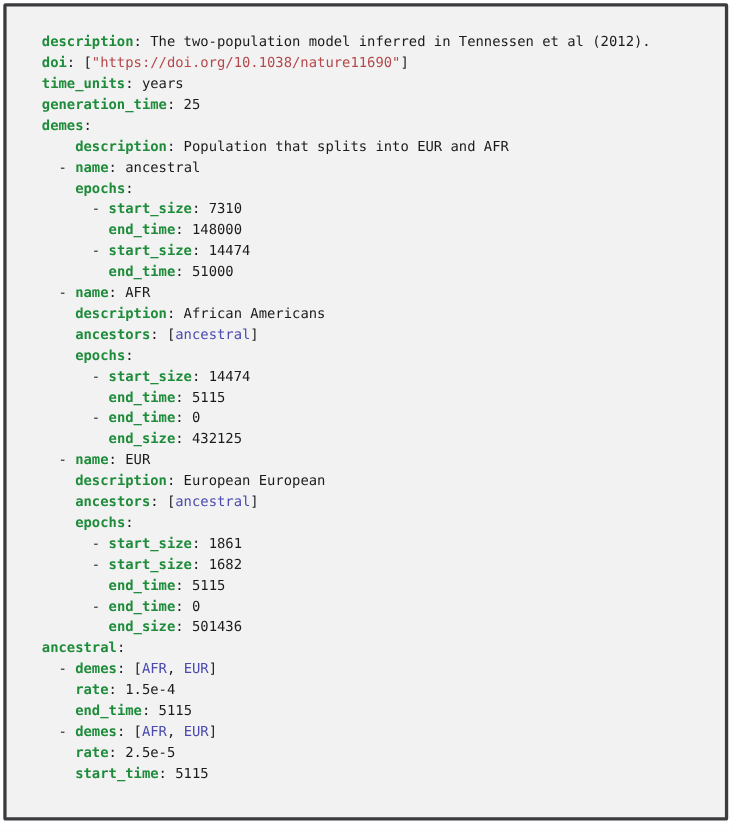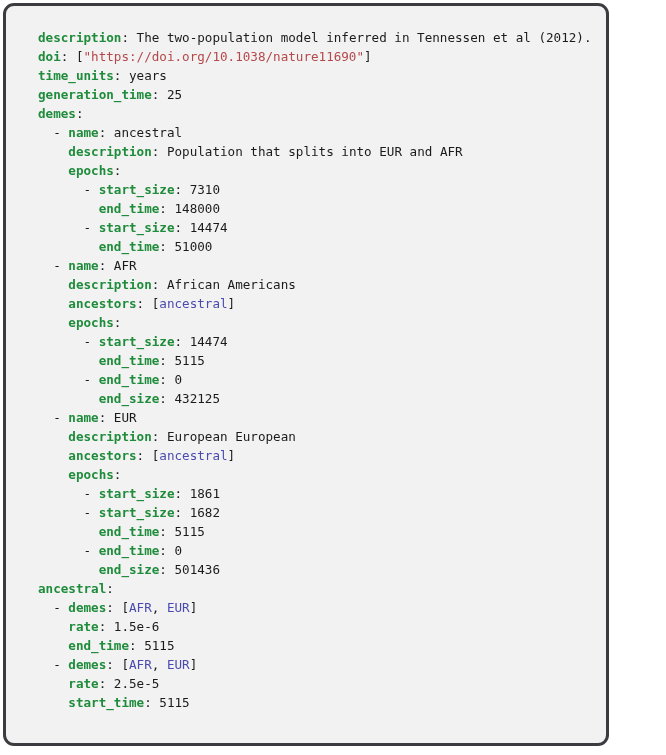--- a/index.html
+++ b/index.html
@@ -10,26 +10,26 @@
   body {
     width: 666px;
     height: 755px;
     overflow: hidden;
     font-family: "DejaVu Sans Mono", monospace;
   }
   #yaml-card {
     position: absolute;
     left: 3px;
     top: 3px;
-    width: 606px;
+    width: 659px;
     height: 743px;
     box-sizing: border-box;
     background: #f2f2f2;
     border: 3px solid #3c3c40;
-    border-radius: 11px;
+    border-radius: 2px;
     overflow: hidden;
   }
   #yaml-body {
     position: absolute;
     left: 32px;
     top: 22px;
     right: 4px;
     bottom: 0;
   }
   .line {
@@ -51,22 +51,22 @@
 </head>
 <body>
 
 <div id="yaml-card">
   <div id="yaml-body">
       <div class="line"><span></span><span class="tok-key">description</span><span class="tok-punct">: </span><span class="tok-val">The two-population model inferred in Tennessen et al (2012).</span></div>
       <div class="line"><span></span><span class="tok-key">doi</span><span class="tok-punct">: [</span><span class="tok-str">"https://doi.org/10.1038/nature11690"</span><span class="tok-punct">]</span></div>
       <div class="line"><span></span><span class="tok-key">time_units</span><span class="tok-punct">: </span><span class="tok-val">years</span></div>
       <div class="line"><span></span><span class="tok-key">generation_time</span><span class="tok-punct">: </span><span class="tok-val">25</span></div>
       <div class="line"><span></span><span class="tok-key">demes</span><span class="tok-punct">:</span></div>
+      <div class="line"><span>    </span><span class="tok-key">description</span><span class="tok-punct">: </span><span class="tok-val">Population that splits into EUR and AFR</span></div>
       <div class="line"><span>  </span><span class="tok-dash">- </span><span class="tok-key">name</span><span class="tok-punct">: </span><span class="tok-val">ancestral</span></div>
-      <div class="line"><span>    </span><span class="tok-key">description</span><span class="tok-punct">: </span><span class="tok-val">Population that splits into EUR and AFR</span></div>
       <div class="line"><span>    </span><span class="tok-key">epochs</span><span class="tok-punct">:</span></div>
       <div class="line"><span>      </span><span class="tok-dash">- </span><span class="tok-key">start_size</span><span class="tok-punct">: </span><span class="tok-val">7310</span></div>
       <div class="line"><span>        </span><span class="tok-key">end_time</span><span class="tok-punct">: </span><span class="tok-val">148000</span></div>
       <div class="line"><span>      </span><span class="tok-dash">- </span><span class="tok-key">start_size</span><span class="tok-punct">: </span><span class="tok-val">14474</span></div>
       <div class="line"><span>        </span><span class="tok-key">end_time</span><span class="tok-punct">: </span><span class="tok-val">51000</span></div>
       <div class="line"><span>  </span><span class="tok-dash">- </span><span class="tok-key">name</span><span class="tok-punct">: </span><span class="tok-val">AFR</span></div>
       <div class="line"><span>    </span><span class="tok-key">description</span><span class="tok-punct">: </span><span class="tok-val">African Americans</span></div>
       <div class="line"><span>    </span><span class="tok-key">ancestors</span><span class="tok-punct">: [</span><span class="tok-ref">ancestral</span><span class="tok-punct">]</span></div>
       <div class="line"><span>    </span><span class="tok-key">epochs</span><span class="tok-punct">:</span></div>
       <div class="line"><span>      </span><span class="tok-dash">- </span><span class="tok-key">start_size</span><span class="tok-punct">: </span><span class="tok-val">14474</span></div>
@@ -77,19 +77,19 @@
       <div class="line"><span>    </span><span class="tok-key">description</span><span class="tok-punct">: </span><span class="tok-val">European European</span></div>
       <div class="line"><span>    </span><span class="tok-key">ancestors</span><span class="tok-punct">: [</span><span class="tok-ref">ancestral</span><span class="tok-punct">]</span></div>
       <div class="line"><span>    </span><span class="tok-key">epochs</span><span class="tok-punct">:</span></div>
       <div class="line"><span>      </span><span class="tok-dash">- </span><span class="tok-key">start_size</span><span class="tok-punct">: </span><span class="tok-val">1861</span></div>
       <div class="line"><span>      </span><span class="tok-dash">- </span><span class="tok-key">start_size</span><span class="tok-punct">: </span><span class="tok-val">1682</span></div>
       <div class="line"><span>        </span><span class="tok-key">end_time</span><span class="tok-punct">: </span><span class="tok-val">5115</span></div>
       <div class="line"><span>      </span><span class="tok-dash">- </span><span class="tok-key">end_time</span><span class="tok-punct">: </span><span class="tok-val">0</span></div>
       <div class="line"><span>        </span><span class="tok-key">end_size</span><span class="tok-punct">: </span><span class="tok-val">501436</span></div>
       <div class="line"><span></span><span class="tok-key">ancestral</span><span class="tok-punct">:</span></div>
       <div class="line"><span>  </span><span class="tok-dash">- </span><span class="tok-key">demes</span><span class="tok-punct">: [</span><span class="tok-ref">AFR</span><span class="tok-punct">, </span><span class="tok-ref">EUR</span><span class="tok-punct">]</span></div>
-      <div class="line"><span>    </span><span class="tok-key">rate</span><span class="tok-punct">: </span><span class="tok-val">1.5e-6</span></div>
+      <div class="line"><span>    </span><span class="tok-key">rate</span><span class="tok-punct">: </span><span class="tok-val">1.5e-4</span></div>
       <div class="line"><span>    </span><span class="tok-key">end_time</span><span class="tok-punct">: </span><span class="tok-val">5115</span></div>
       <div class="line"><span>  </span><span class="tok-dash">- </span><span class="tok-key">demes</span><span class="tok-punct">: [</span><span class="tok-ref">AFR</span><span class="tok-punct">, </span><span class="tok-ref">EUR</span><span class="tok-punct">]</span></div>
       <div class="line"><span>    </span><span class="tok-key">rate</span><span class="tok-punct">: </span><span class="tok-val">2.5e-5</span></div>
       <div class="line"><span>    </span><span class="tok-key">start_time</span><span class="tok-punct">: </span><span class="tok-val">5115</span></div>
     </div>
 </div>
 
 </body></html>

